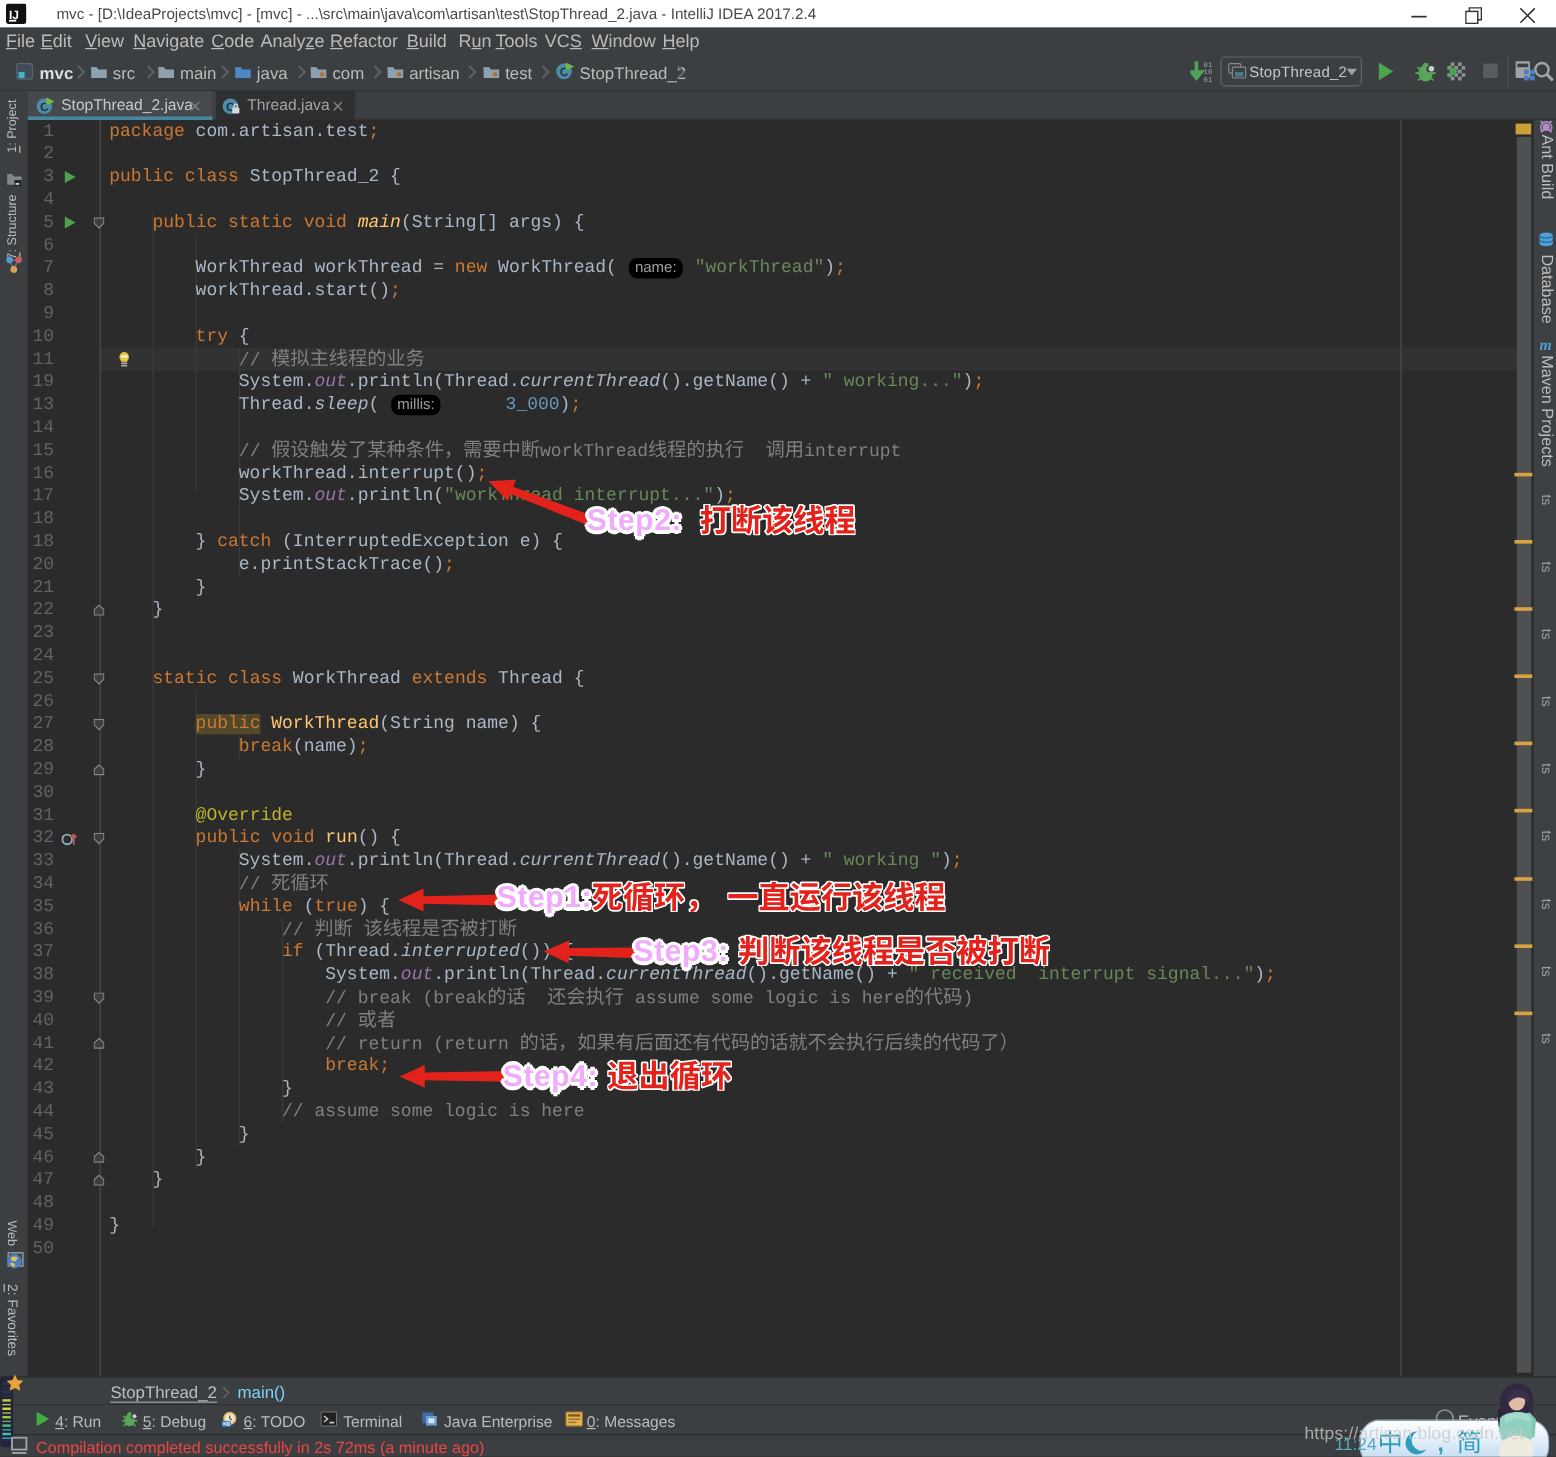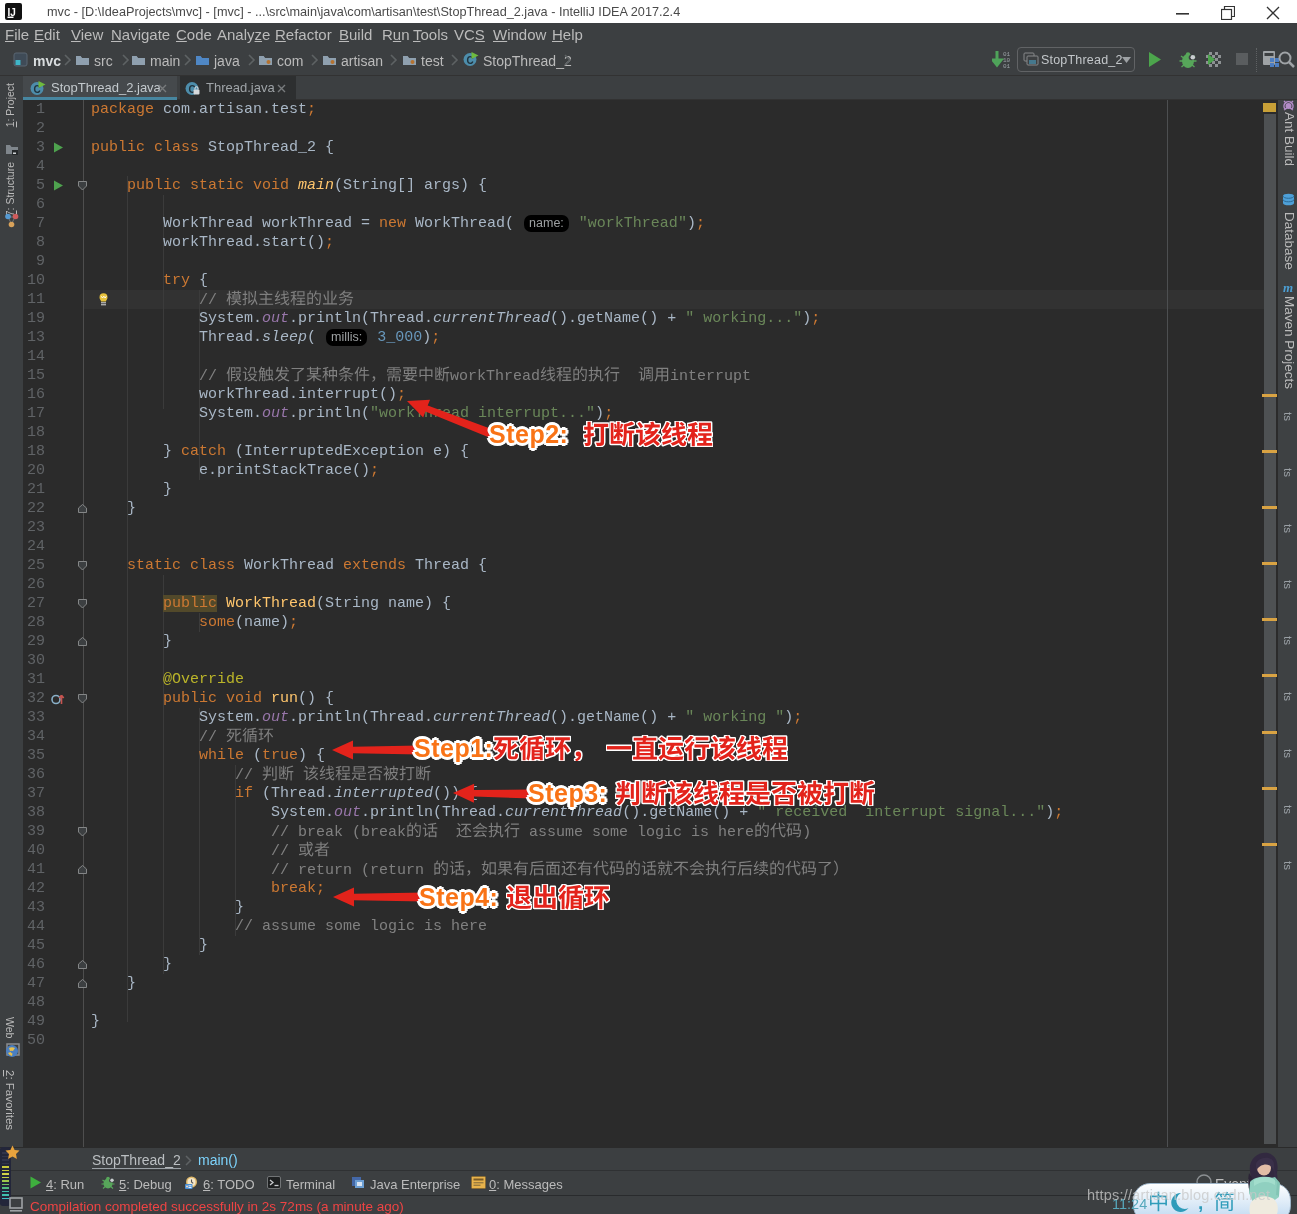--- a/index.html
+++ b/index.html
@@ -17,30 +17,30 @@
 .tabt { position:absolute; top:80px; font-size:13px; }
 #leftbar { position:absolute; left:0; top:76px; width:23px; height:1119px; background:#3c3f41; }
 .vl { position:absolute; writing-mode:vertical-rl; font-size:10.5px; color:#bbbbbb; white-space:nowrap; }
 .vlf { transform:rotate(180deg); }
 .vlr { position:absolute; writing-mode:vertical-rl; font-size:13.5px; color:#bbbbbb; white-space:nowrap; }
 #rightbar { position:absolute; left:1278px; top:100px; width:19px; height:1047px; background:#3e4143; }
 .ts { position:absolute; writing-mode:vertical-rl; font-size:11.5px; color:#9aa0a5; }
 #editor { position:absolute; left:23px; top:100px; width:1255px; height:1047px; background:#2b2b2b; }
 .g { position:absolute; width:30px; left:15px; text-align:right; font:15px "Liberation Mono",monospace; color:#606366; height:19px; line-height:19px; }
 .r { position:absolute; left:91px; white-space:pre; font:15px "Liberation Mono",monospace; color:#a9b7c6; height:19px; line-height:19px; }
-.k { color:#cc7832; } .s { color:#6a8759; } .c { color:#808080; } .n { color:#6897bb; }
+.k { color:#cc7832; } .s { color:#6a8759; } .c { color:#808080; } .n { color:#6897bb;margin-left:44px; }
 .f { color:#9876aa; font-style:italic; } .i { font-style:italic; } .m { color:#ffc66d; }
 .a { color:#bbb529; } .hl { background:#52492a; }
 .hint { background:#000000; color:#9da0a2; border-radius:7px; font-size:12.5px; padding:1px 5px 2px; margin:16px 1px; font-family:"Liberation Sans",sans-serif; }
 .ig { position:absolute; width:1px; background:#3b3b3b; }
 .cj { width:16px; height:16px; vertical-align:-2.5px; fill:currentColor; }
 .sp { display:inline-block; width:9px; }
 .cjb { width:26px; height:26px; vertical-align:-4px; }
 .cjb3 { width:26px; height:26px; }
-.lab { position:absolute; font-weight:bold; font-size:25px; color:#f97316; white-space:nowrap; z-index:5; }
+.lab { position:absolute; font-weight:bold; font-size:25px; color:#f0abfc; white-space:nowrap; z-index:5; }
 .lab b { letter-spacing:0.5px; text-shadow:-3px 0 0 #fff,3px 0 0 #fff,0 -3px 0 #fff,0 3px 0 #fff,-2px -2px 0 #fff,2px 2px 0 #fff,-2px 2px 0 #fff,2px -2px 0 #fff; }
 .lab svg { paint-order:stroke; stroke:#ffffff; stroke-width:115px; stroke-linejoin:round; fill:#e3231b; }
 .bt { position:absolute; top:1177px; font-size:13px; color:#bbbbbb; }
 u { text-decoration:underline; }
 </style></head>
 <body>
 <svg width="0" height="0" style="position:absolute">
     <defs>
       <path id="r7ebf" d="M54 826 70 898C162 870 282 834 398 800L387 736C264 771 137 806 54 826ZM704 100C754 124 817 163 849 191L893 144C861 117 797 80 748 58ZM72 457C86 450 110 444 232 428C188 493 149 543 130 563C99 600 76 625 54 629C63 648 74 683 78 698C99 686 133 676 384 625C382 610 382 582 384 562L185 598C261 508 337 398 401 288L338 250C319 287 297 325 275 361L148 374C208 289 266 181 309 76L239 43C199 163 126 291 104 324C82 358 65 381 47 386C56 406 68 442 72 457ZM887 531C847 594 793 652 728 702C712 649 698 585 688 513L943 465L931 399L679 446C674 404 669 360 666 314L915 276L903 210L662 246C659 179 658 110 658 38H584C585 113 587 186 591 257L433 280L445 348L595 325C598 371 603 416 608 459L413 495L425 563L617 527C629 610 645 685 666 747C581 804 483 849 381 880C399 897 418 924 428 942C522 909 611 866 691 814C732 904 786 957 857 957C926 957 949 924 963 812C946 805 922 789 907 772C902 861 892 884 865 884C821 884 784 843 753 770C832 710 900 639 950 561Z"></path>
       <path id="r6709" d="M391 40C379 83 365 127 347 170H63V240H316C252 372 160 494 40 576C54 590 78 617 88 634C151 589 207 535 255 474V959H329V761H748V865C748 880 743 886 726 886C707 887 646 888 580 885C590 906 601 937 605 957C691 957 746 957 779 946C812 933 822 910 822 866V356H336C359 318 379 280 397 240H939V170H427C442 133 455 95 467 58ZM329 591H748V696H329ZM329 527V424H748V527Z"></path>
@@ -474,21 +474,21 @@
         <use href="#r7528"></use>
       </svg>interrupt</span></div>
 <div class="r" style="top:385px">            workThread.interrupt()<span class="k">;</span></div>
 <div class="r" style="top:404px">            System.<span class="f">out</span>.println(<span class="s">"workThread interrupt..."</span>)<span class="k">;</span></div>
 <div class="r" style="top:442px">        } <span class="k">catch</span> (InterruptedException e) {</div>
 <div class="r" style="top:461px">            e.printStackTrace()<span class="k">;</span></div>
 <div class="r" style="top:480px">        }</div>
 <div class="r" style="top:499px">    }</div>
 <div class="r" style="top:556px">    <span class="k">static class</span> WorkThread <span class="k">extends</span> Thread {</div>
 <div class="r" style="top:594px">        <span class="k hl">public</span> <span class="m">WorkThread</span>(String name) {</div>
-<div class="r" style="top:613px">            <span class="k">some</span>(name)<span class="k">;</span></div>
+<div class="r" style="top:613px">            <span class="k">break</span>(name)<span class="k">;</span></div>
 <div class="r" style="top:632px">        }</div>
 <div class="r" style="top:670px">        <span class="a">@Override</span></div>
 <div class="r" style="top:689px">        <span class="k">public void</span> <span class="m">run</span>() {</div>
 <div class="r" style="top:708px">            System.<span class="f">out</span>.println(Thread.<span class="i">currentThread</span>().getName() + <span class="s">" working "</span>)<span class="k">;</span></div>
 <div class="r" style="top:727px">            <span class="c">// <svg class="cj" viewBox="0 0 1000 1000">
         <use href="#r6b7b"></use>
       </svg><svg class="cj" viewBox="0 0 1000 1000">
         <use href="#r5faa"></use>
       </svg><svg class="cj" viewBox="0 0 1000 1000">
         <use href="#r73af"></use>

